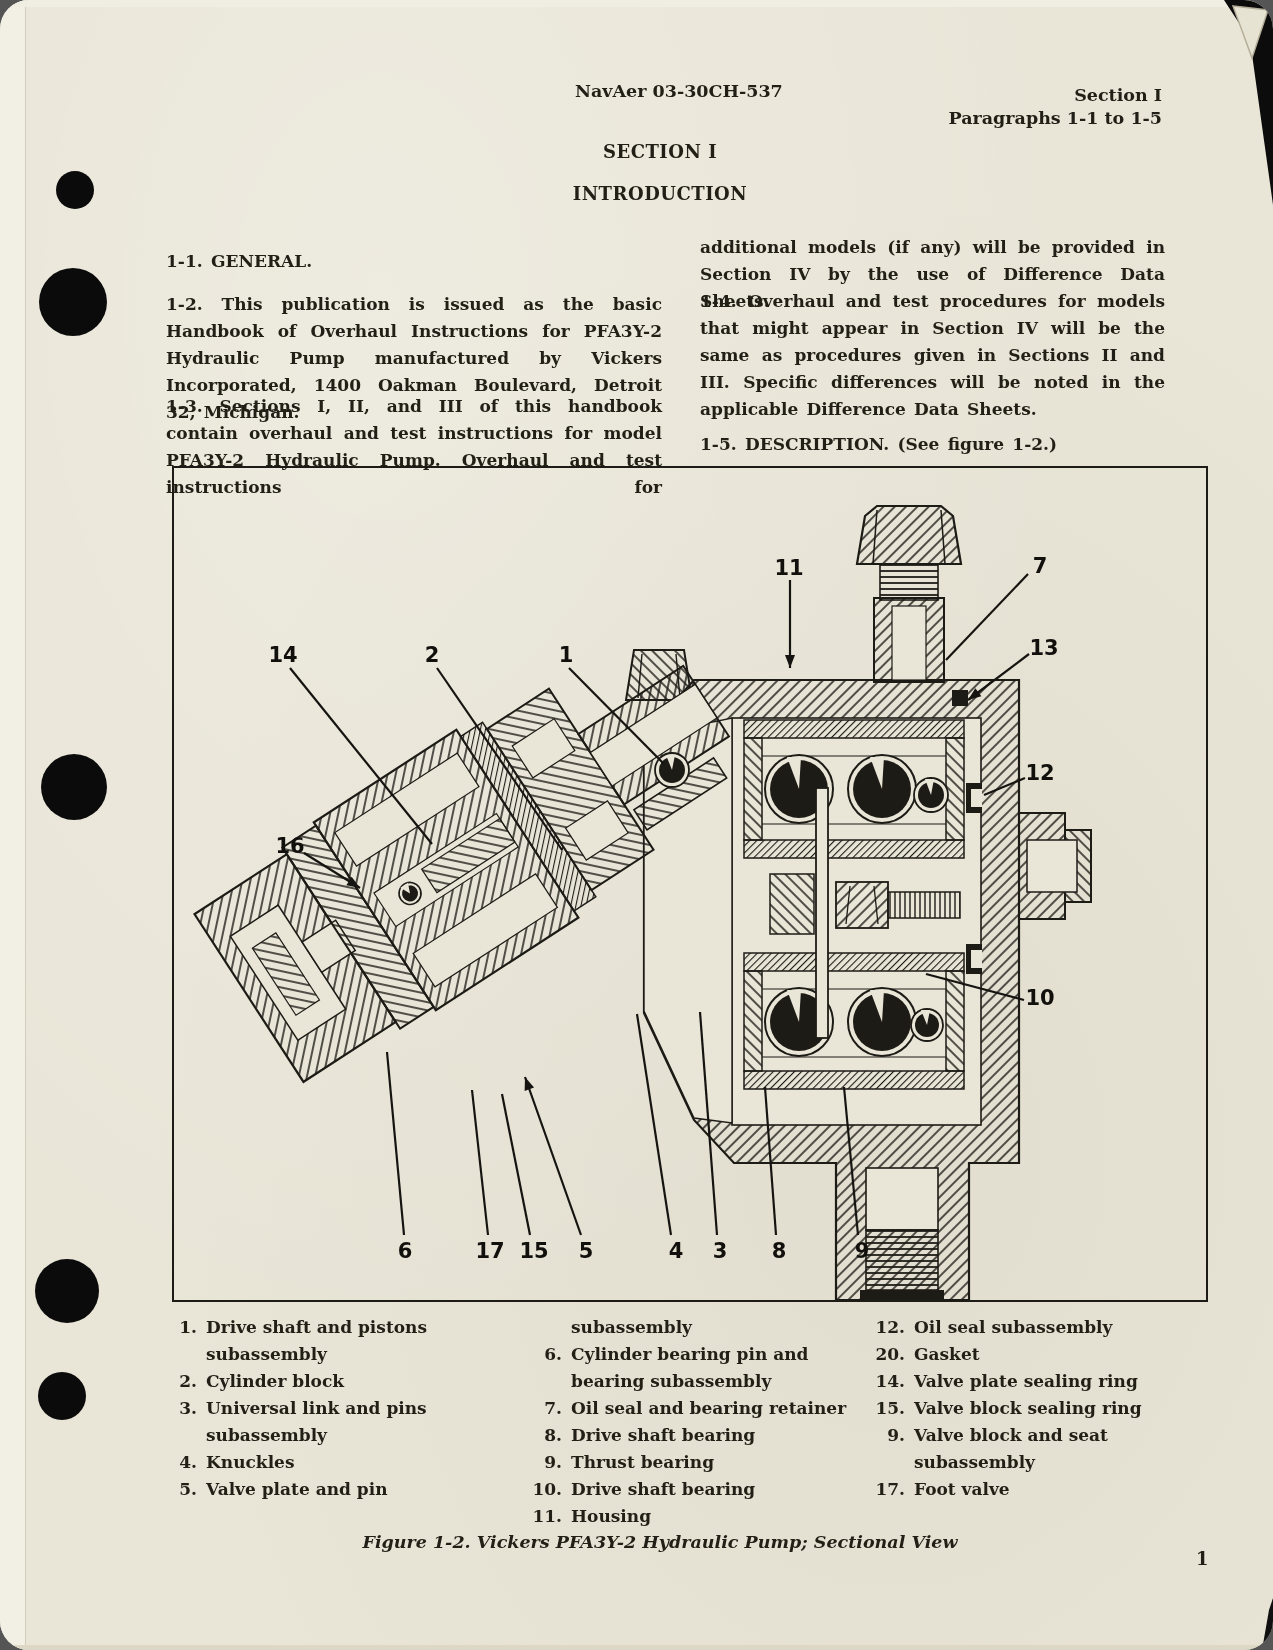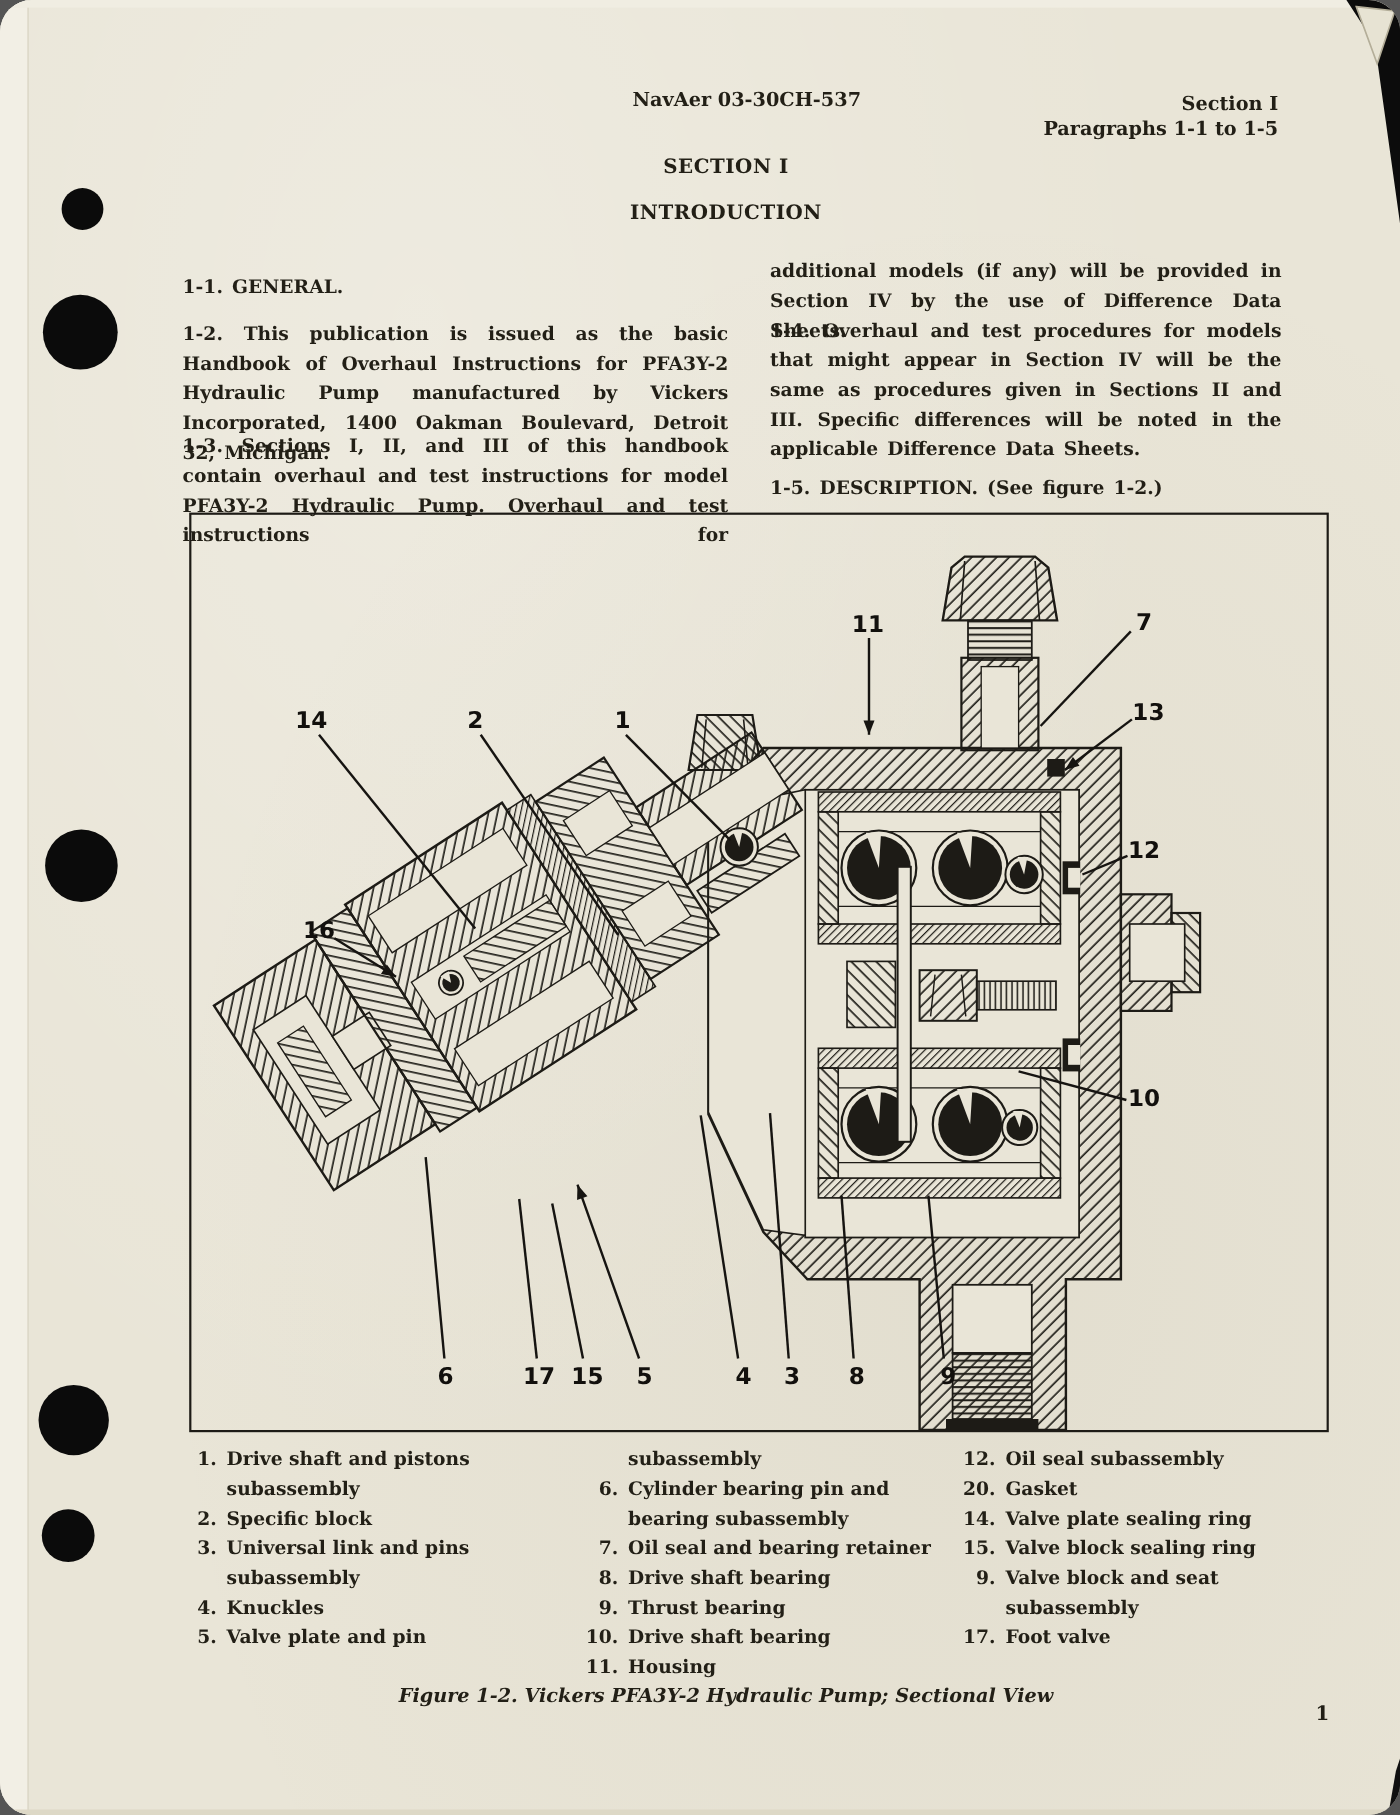--- a/index.html
+++ b/index.html
@@ -263,21 +263,21 @@
       <div class="legend-line">
         <span class="lnum">1.</span>
         <span class="ltxt">Drive shaft and pistons</span>
       </div>
       <div class="legend-line">
         <span class="lnum"></span>
         <span class="ltxt">subassembly</span>
       </div>
       <div class="legend-line">
         <span class="lnum">2.</span>
-        <span class="ltxt">Specific block</span>
+        <span class="ltxt">Cylinder block</span>
       </div>
       <div class="legend-line">
         <span class="lnum">3.</span>
         <span class="ltxt">Universal link and pins</span>
       </div>
       <div class="legend-line">
         <span class="lnum"></span>
         <span class="ltxt">subassembly</span>
       </div>
       <div class="legend-line">

